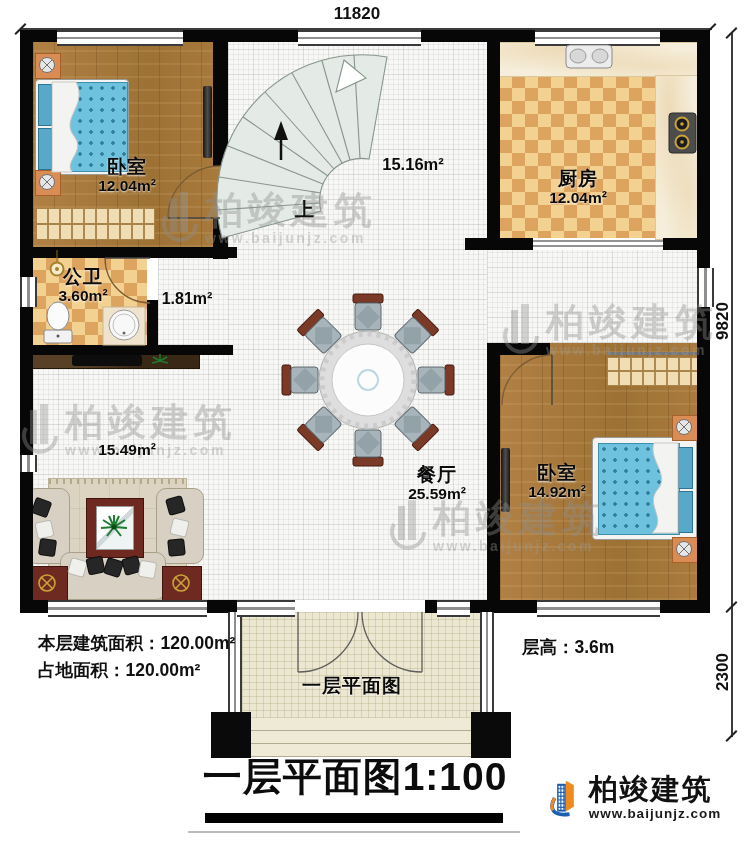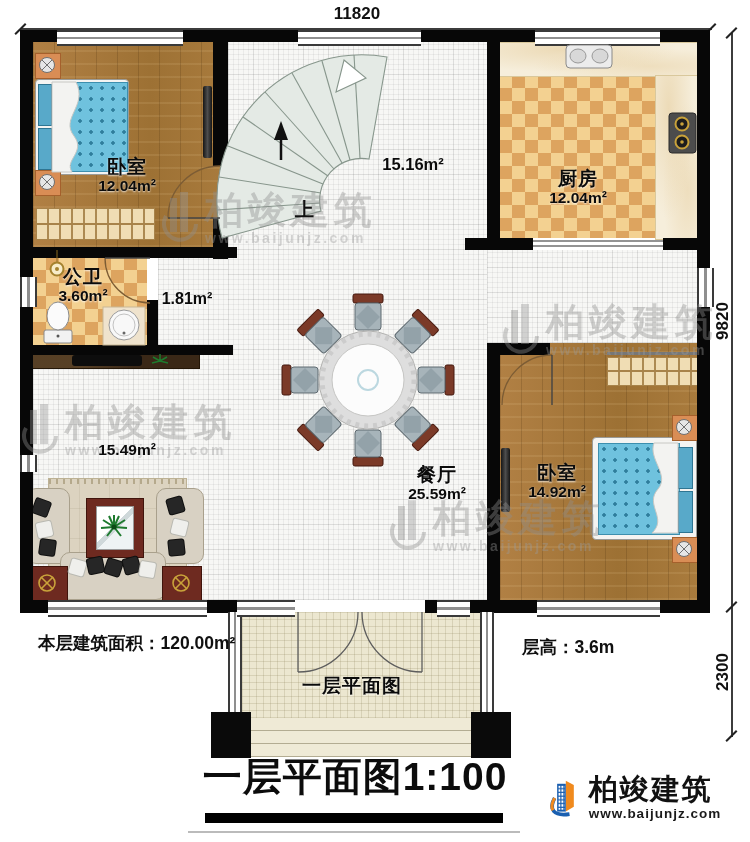--- a/index.html
+++ b/index.html
@@ -422,20 +422,21 @@
     <span class="rname">卧室</span>
     <span class="rarea">14.92m²</span>
   </div>
   <div class="abs rlabel" style="left:352px;top:675px;">
     <span class="rname">一层平面图</span>
   </div>
   <div class="abs uplabel" style="left:295px;top:197px;">上</div>
 
   <div class="abs stats" style="left:14px;top:630px;margin-left:24px;">
     <div><span>本层建筑面积：</span><span>120.00m²</span></div>
+    <div><span>占地面积：</span><span>120.00m²</span></div>
   </div>
   <div class="abs stats" style="left:522px;top:634px;">
     <div><span>层高：</span><span>3.6m</span></div>
   </div>
 
   <div class="abs title" style="left:165px;top:750px;">
     <span>一层平面图</span><span>1:100</span>
   </div>
   <div class="abs titlebar" style="left:205px;top:813px;width:298px;height:10px;"></div>
   <div class="abs titleline" style="left:188px;top:831px;width:332px;height:2px;"></div>

